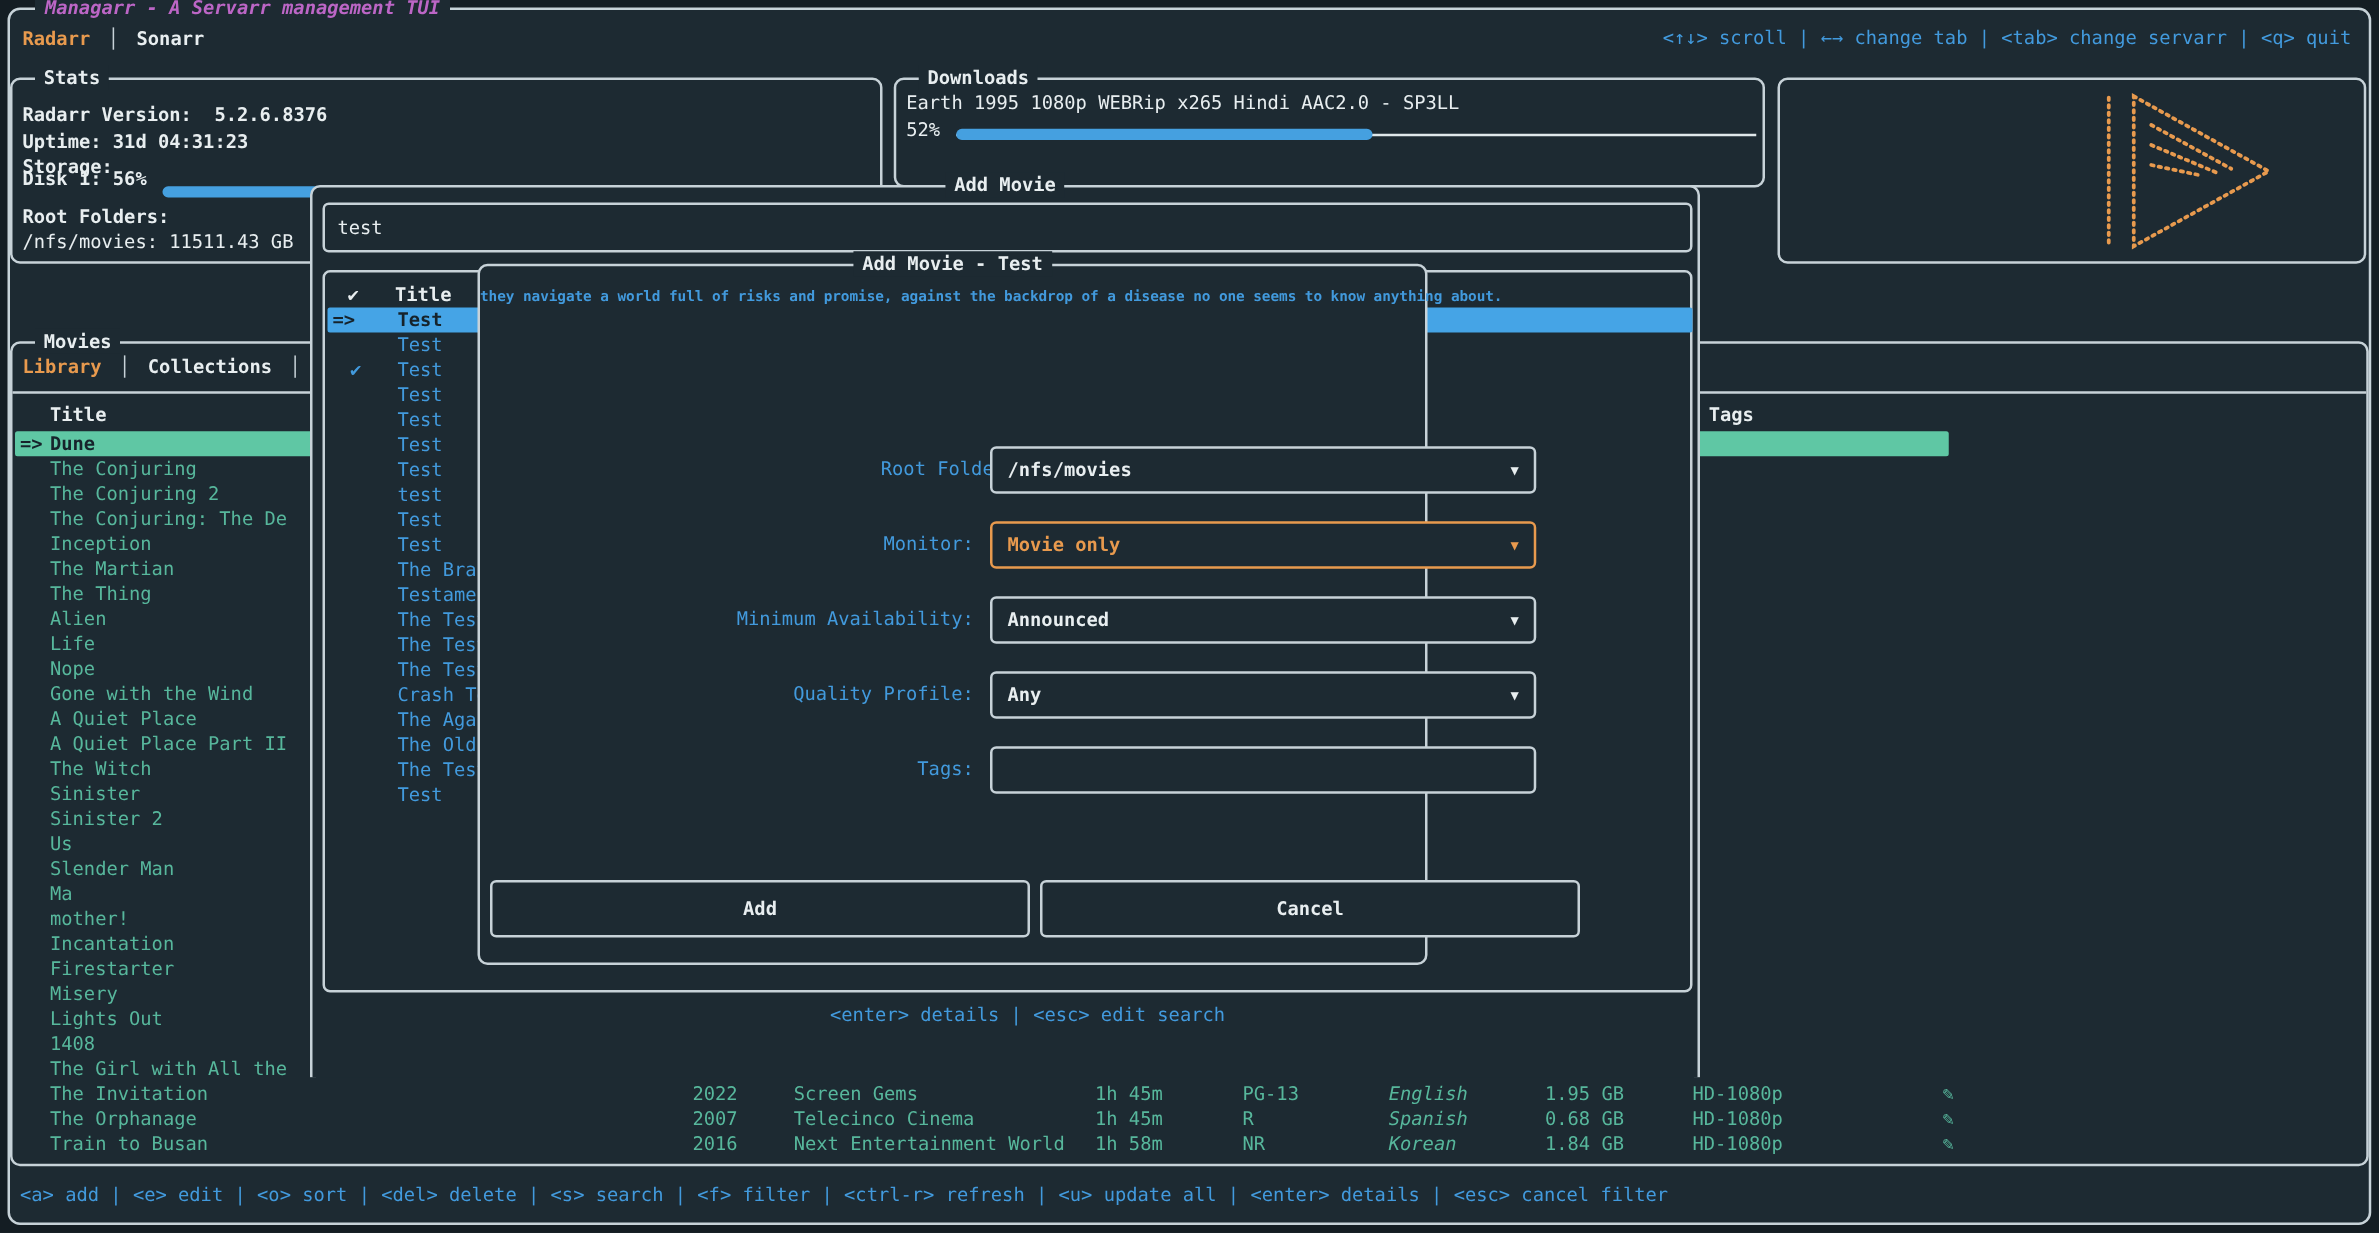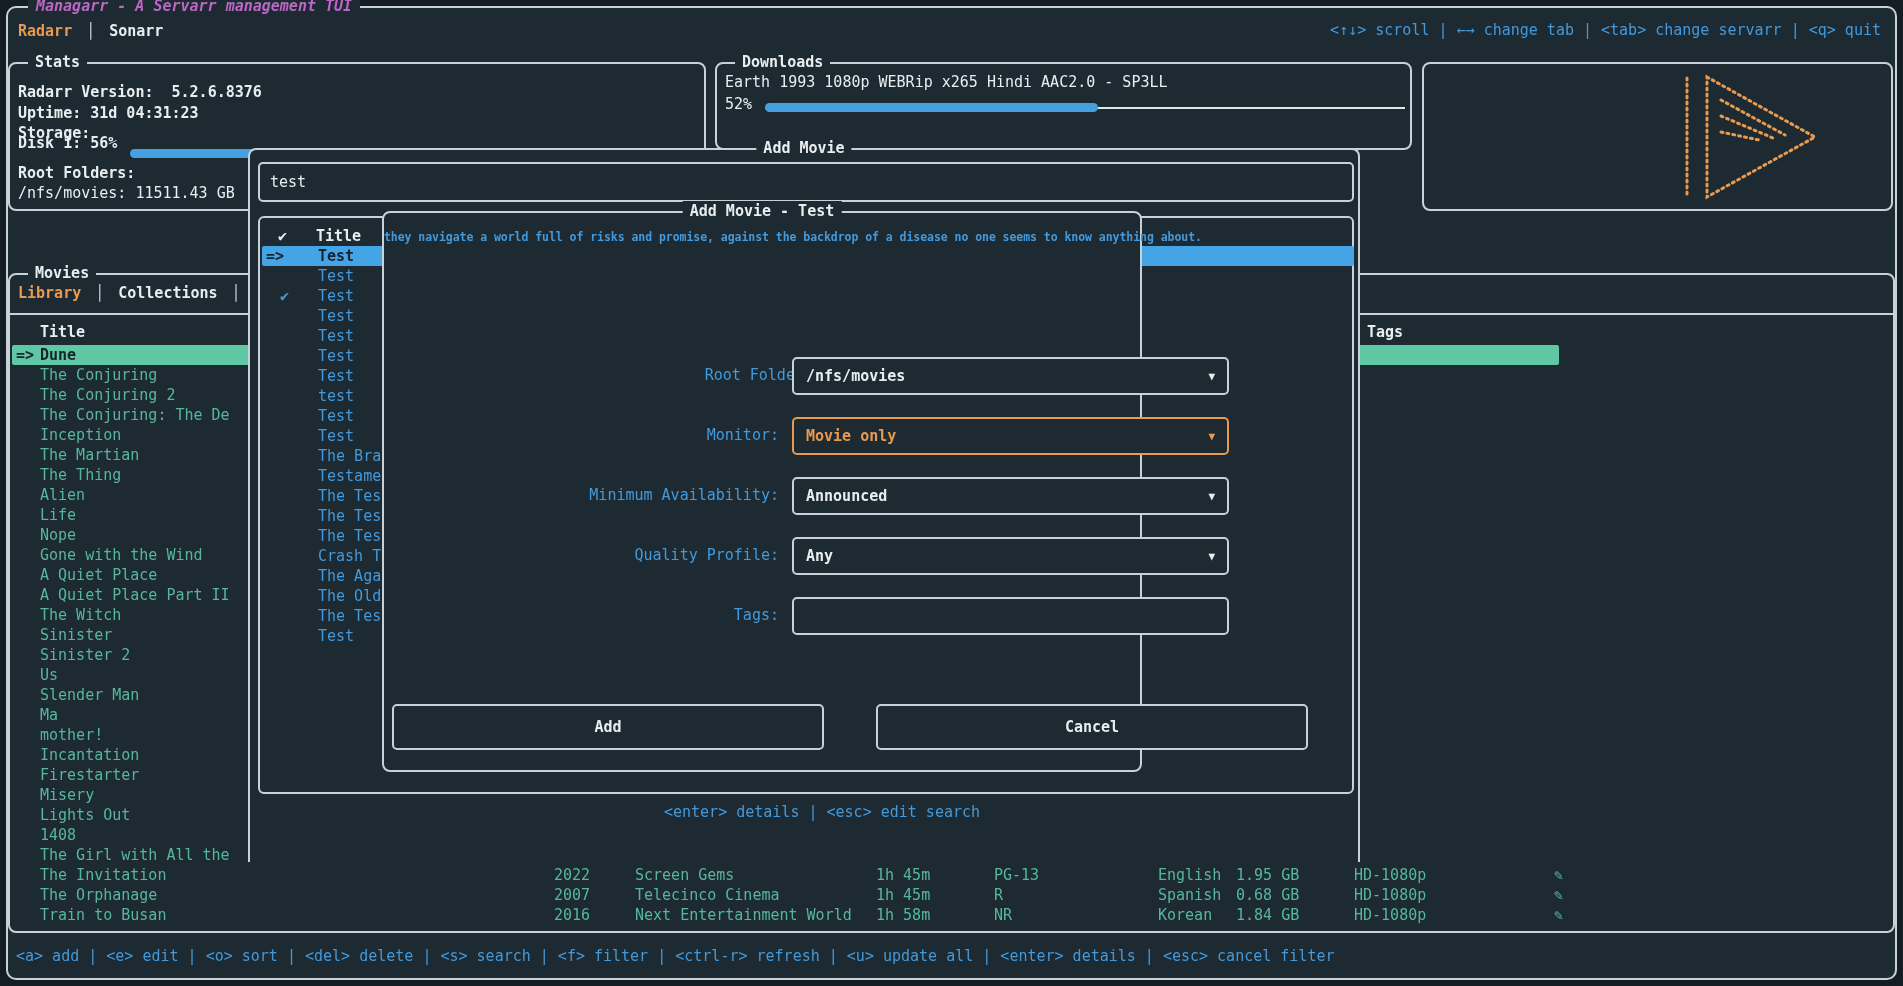--- a/index.html
+++ b/index.html
@@ -30,21 +30,21 @@
   .gauge{position:absolute;height:9px;border-radius:5px;background:#45a0e0;}
   .gauge-track{position:absolute;height:2px;background:#dfe7ea;}
 
   
   .mrows{position:absolute;left:2px;top:70px;width:1879px;}
   .mrow{position:relative;height:20px;color:var(--teal);}
   .mrow span{position:absolute;white-space:nowrap;z-index:1;}
   .mrow .pfx{left:4px;}
   .mrow .mt{left:28px;}
   .mrow .c1{left:542px;} .mrow .c2{left:623px;} .mrow .c3{left:864px;} .mrow .c4{left:982px;}
-  .mrow .c5{left:1146px;} .mrow .c6{left:1224px;} .mrow .c7{left:1342px;} .mrow .c8{left:1542px;}
+  .mrow .c5{left:1099px;font-style:italic;} .mrow .c6{left:1224px;} .mrow .c7{left:1342px;} .mrow .c8{left:1542px;}
   .mrow.sel{color:var(--dark);font-weight:bold;}
   .mrow.sel::before{content:"";position:absolute;left:0;top:0;width:1547px;height:20px;background:var(--teal-hl);border-radius:2px;}
 
   
   .rrows{position:absolute;left:2px;top:28px;width:1092px;}
   .rrow{position:relative;height:20px;color:var(--blue);}
   .rrow span{position:absolute;white-space:nowrap;z-index:1;}
   .rrow .pfx{left:4px;}
   .rrow .chk{left:18px;}
   .rrow .rt{left:56px;}
@@ -98,21 +98,21 @@
     <div class="stats-line" style="top:69px;font-weight:bold;">
       <span>Disk 1:</span> <span>56%</span>
     </div>
     <div class="gauge" style="left:120px;top:85px;width:330px;"></div>
     <div class="stats-line" style="top:99px;">Root Folders:</div>
     <div class="stats-line" style="top:119px;font-weight:normal;">/nfs/movies: 11511.43 GB</div>
   </div>
 
   <div class="box" style="left:715px;top:62px;width:697px;height:88px;z-index:2;">
     <div class="btitle">Downloads</div>
-    <div class="abs nowrap" style="left:8px;top:8px;">Earth 1993 1080p WEBRip x265 Hindi AAC2.0 - SP3LL</div>
+    <div class="abs nowrap" style="left:8px;top:8px;">Earth 1995 1080p WEBRip x265 Hindi AAC2.0 - SP3LL</div>
     <div class="abs nowrap" style="left:8px;top:30px;">52%</div>
     <div class="gauge-track" style="left:48px;top:43px;width:640px;"></div>
     <div class="gauge" style="left:48px;top:39px;width:333px;"></div>
   </div>
 
   <div class="box" style="left:1422px;top:62px;width:471px;height:149px;z-index:2;">
     <svg class="abs" style="right:64px;top:8px;" width="150" height="130" viewBox="0 0 150 130">
       <g stroke="#e89a4e" fill="none" stroke-width="3" stroke-dasharray="2 4" stroke-linecap="round">
         <line x1="10" y1="6" x2="10" y2="124"></line>
         <path d="M30 5 L138 65 L30 125 Z"></path>
@@ -625,20 +625,20 @@
           <span class="arrow">▼</span>
         </div>
         <div class="field-label" style="top: 392px;">Tags:</div>
         <div class="field-box" style="top: 384px;">
           <input style="">
         </div>
       </div>
     <div class="btn" style="left:8px;top:491px;width:432px;">
       <span>Add</span>
     </div>
-    <div class="btn" style="left:448px;top:491px;width:432px;margin-left:44px;">
+    <div class="btn" style="left:448px;top:491px;width:432px;">
       <span>Cancel</span>
     </div>
   </div>
 
   <div class="bottom-help">&lt;a&gt; add | &lt;e&gt; edit | &lt;o&gt; sort | &lt;del&gt; delete | &lt;s&gt; search | &lt;f&gt; filter | &lt;ctrl-r&gt; refresh | &lt;u&gt; update all | &lt;enter&gt; details | &lt;esc&gt; cancel filter</div>
 
 </div>
 
 </body></html>

